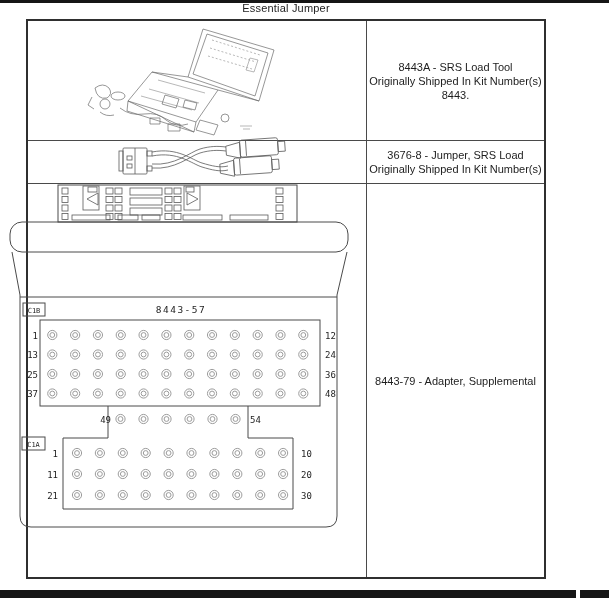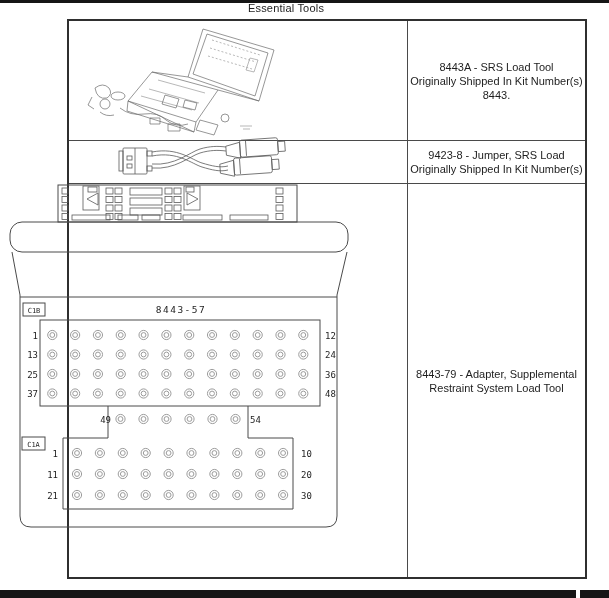--- a/index.html
+++ b/index.html
@@ -13,21 +13,21 @@
   .bar-bottom{top:590px;height:8px}
   .bar-notch{position:absolute;left:576px;top:590px;width:4px;height:8px;background:#ffffff}
 
   .page-title{
     position:absolute;left:26px;top:2px;width:520px;
     text-align:center;font-size:11px;letter-spacing:.2px;
   }
 
   .tool-table{
     position:absolute;left:26px;top:19px;width:520px;height:560px;
-    box-sizing:border-box;border:2px solid #2f2f2f;background:transparent;margin-left:41px;
+    box-sizing:border-box;border:2px solid #2f2f2f;background:transparent;
   }
   .vline{position:absolute;left:338px;top:0;width:1px;height:100%;background:#4a4a4a}
   .hline{position:absolute;left:0;width:100%;height:1px;background:#4a4a4a}
   .hline-1{top:119px}
   .hline-2{top:162px}
 
   .desc-cell{
     position:absolute;left:339px;width:177px;
     display:flex;flex-direction:column;justify-content:center;align-items:center;
     text-align:center;font-size:11px;line-height:14px;padding:0 2px;box-sizing:border-box;
@@ -51,41 +51,40 @@
   .boxlab{font-family:"DejaVu Sans Mono", monospace;font-size:7px;fill:#1d1d1d}
   .partlab{font-family:"DejaVu Sans Mono", monospace;font-size:9.5px;letter-spacing:1.5px;fill:#1d1d1d}
 </style>
 </head>
 <body>
 
 <div class="bar bar-top"></div>
 <div class="bar bar-bottom"></div>
 <div class="bar-notch"></div>
 
-<div class="page-title">Essential Tools</div>
+<div class="page-title">Essential Jumper</div>
 
 <div class="tool-table">
   <div class="vline"></div>
   <div class="hline hline-1"></div>
   <div class="hline hline-2"></div>
 
   <div class="desc-cell desc-1">
     <div>8443A - SRS Load Tool</div>
     <div>Originally Shipped In Kit Number(s)</div>
     <div class="kits">8443.</div>
   </div>
 
   <div class="desc-cell desc-2">
-    <div>9423-8 - Jumper, SRS Load</div>
+    <div>3676-8 - Jumper, SRS Load</div>
     <div>Originally Shipped In Kit Number(s)</div>
   </div>
 
   <div class="desc-cell desc-3">
     <div>8443-79 - Adapter, Supplemental</div>
-    <div>Restraint System Load Tool</div>
   </div>
 </div>
 
 <svg class="svg-case" width="220" height="115" viewBox="85 20 220 115">
 
   <path class="sketch" d="M203,29 L274,50 L259,101 L188,77 Z"></path>
   <path class="sketch" d="M207,34 L268,53 L255,96 L193,74 Z"></path>
   <path class="sketch-lite" d="M212,40 L260,55 M210,48 L256,62 M208,56 L252,69" stroke-dasharray="2,2"></path>
   <path class="sketch-lite" d="M250,58 l8,2 l-4,12 l-8,-2 Z"></path>
 

